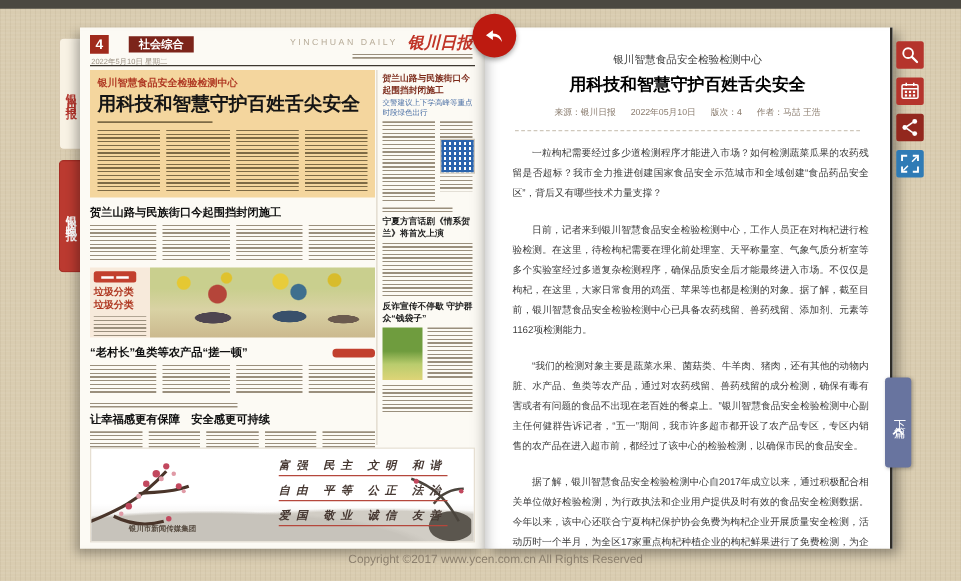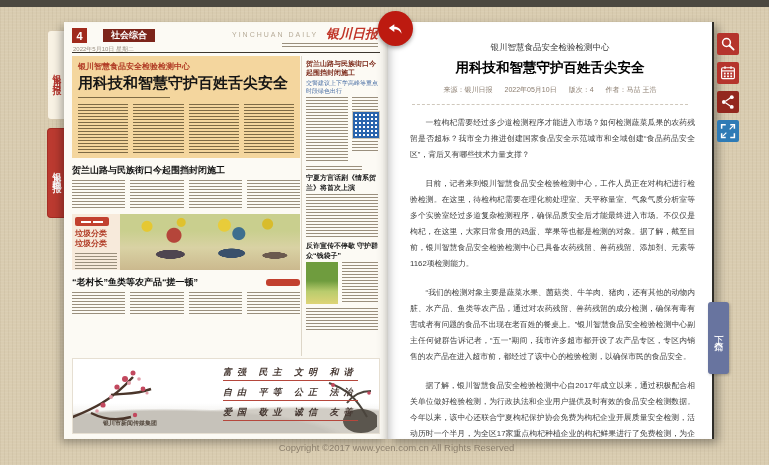--- a/index.html
+++ b/index.html
@@ -187,20 +187,31 @@
           <span class="chip"></span>
         </div>
         <div class="cols">
           <div class="ph" style="height:24px"></div>
           <div class="ph" style="height:24px"></div>
           <div class="ph" style="height:24px"></div>
           <div class="ph" style="height:24px"></div>
         </div>
       </div>
 
+      <div class="a5">
+        <div class="kbar ph"></div>
+        <div class="head">让幸福感更有保障　安全感更可持续</div>
+        <div class="cols">
+          <div class="ph" style="height:40px"></div>
+          <div class="ph" style="height:40px"></div>
+          <div class="ph" style="height:40px"></div>
+          <div class="ph" style="height:40px"></div>
+          <div class="ph" style="height:40px"></div>
+        </div>
+      </div>
     </div>
 
     <div class="rcol">
       <div>
         <div class="h red">贺兰山路与民族街口今起围挡封闭施工</div>
         <div class="sub">交警建议上下学高峰等重点时段绿色出行</div>
         <div class="row">
           <div class="ph" style="flex:1;height:64px"></div>
           <div style="width:26px">
             <div class="ph" style="height:14px"></div>

